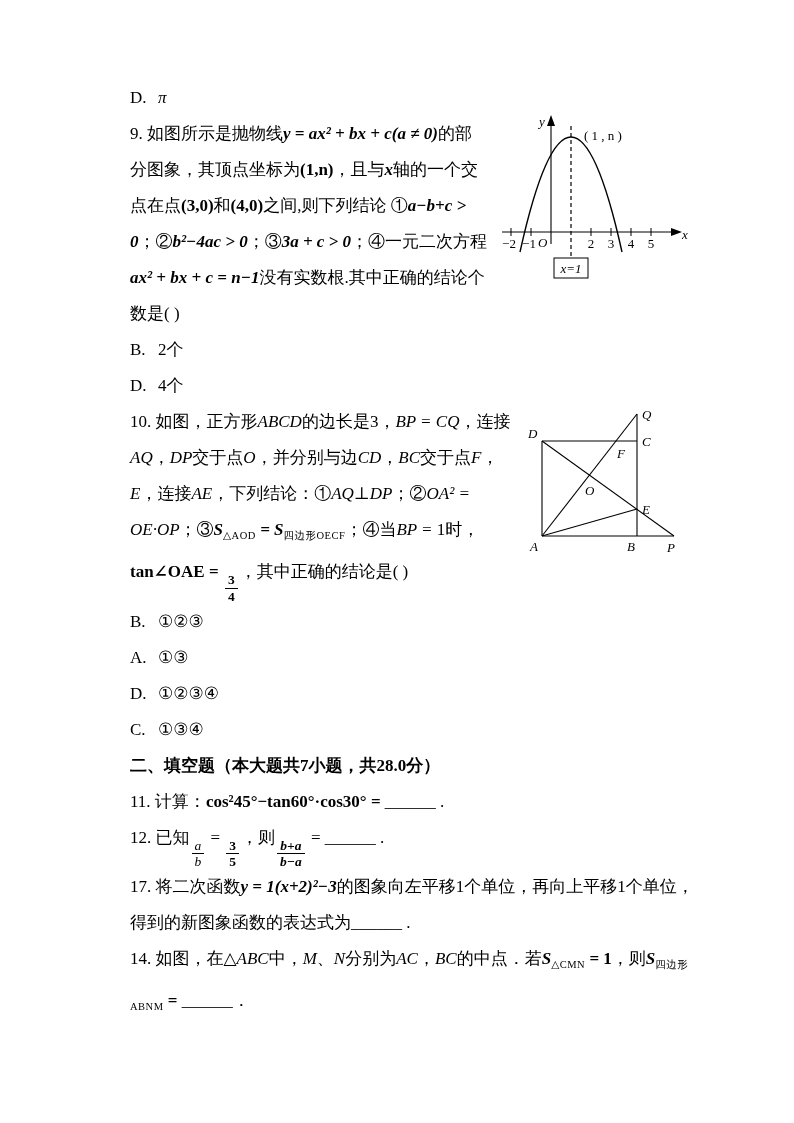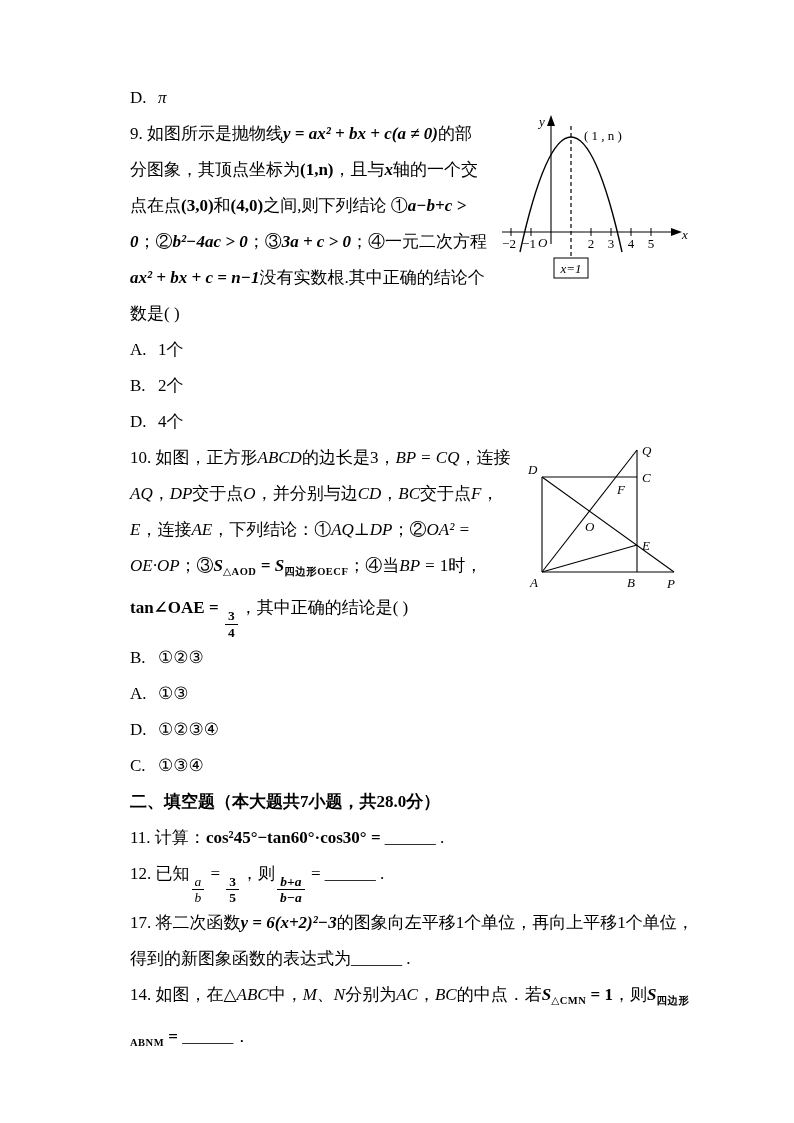--- a/index.html
+++ b/index.html
@@ -9,21 +9,21 @@
     font-family:"Liberation Serif","DejaVu Serif",serif;
     color:#000; font-size:17px; overflow:hidden;
   }
   .content { padding:80px 100px 0 130px; }
   p.line { line-height:36px; margin:0; }
   .b  { font-weight:bold; }
   .i  { font-style:italic; }
   .bi { font-weight:bold; font-style:italic;font-family:Liberation Serif, serif; }
   .lbl { display:inline-block; min-width:28px; }
   sub { font-size:10.5px; vertical-align:-4px; letter-spacing:0.5px; }
-  sub.b { font-weight:bold; }
+  sub.b { font-weight:normal; }
   .frac {
     display:inline-flex; flex-direction:column; vertical-align:-0.55em;
     text-align:center; line-height:1.12; font-size:13.5px; margin:0 2px;
   }
   .frac .num { border-bottom:1.2px solid #000; padding:0 3px; }
   .frac .den { padding:0 3px; }
   .qblock { overflow:visible; }
   .fig { float:right; }
   .fig-parabola { margin:-4px 0 4px 8px; }
   .fig-square   { margin:2px 0 6px 10px; }
@@ -63,21 +63,20 @@
       <text x="13" y="136" text-anchor="middle">−2</text>
       <text x="33" y="136" text-anchor="middle">−1</text>
       <text x="95" y="136" text-anchor="middle">2</text>
       <text x="115" y="136" text-anchor="middle">3</text>
       <text x="135" y="136" text-anchor="middle">4</text>
       <text x="155" y="136" text-anchor="middle">5</text>
       <rect x="58" y="146" width="34" height="20" fill="#fff" stroke="#000" stroke-width="1"></rect>
       <text class="it" x="75" y="161" text-anchor="middle">x=1</text>
     </svg>
     <p class="line qtext"><span>9. 如图所示是抛物线</span><span class="bi">y = ax² + bx + c(a ≠ 0)</span><span>的部分图象，其顶点坐标为</span><span class="b">(1,n)</span><span>，且与</span><span class="bi">x</span><span>轴的一个交点在点</span><span class="b">(3,0)</span><span>和</span><span class="b">(4,0)</span><span>之间,则下列结论 ①</span><span class="bi">a−b+c &gt; 0</span><span>；②</span><span class="bi">b²−4ac &gt; 0</span><span>；③</span><span class="bi">3a + c &gt; 0</span><span>；④一元二次方程</span><span class="bi">ax² + bx + c = n−1</span><span>没有实数根.其中正确的结论个数是( )</span></p>
-    <p class="line"><span class="lbl">A.</span><span>1个</span></p>
     <p class="line"><span class="lbl">B.</span><span>2个</span></p>
     <p class="line"><span class="lbl">D.</span><span>4个</span></p>
   </div>
 
   <div class="qblock clear">
     <svg class="fig fig-square" width="172" height="160" viewBox="0 0 172 160">
       <g stroke-width="1.1">
         <line x1="20" y1="130" x2="152" y2="130"></line>
         <line x1="115" y1="130" x2="115" y2="8"></line>
         <line x1="20" y1="35" x2="115" y2="35"></line>
@@ -112,16 +111,16 @@
   <p class="line"><span>12. 已知</span><span class="frac i">
         <span class="num">a</span>
         <span class="den">b</span>
       </span><span> = </span><span class="frac b">
         <span class="num">3</span>
         <span class="den">5</span>
       </span><span>，则</span><span class="frac bi">
         <span class="num">b+a</span>
         <span class="den">b−a</span>
       </span><span> = ______ .</span></p>
-  <p class="line"><span>17. 将二次函数</span><span class="bi">y = 6(x+2)²−3</span><span>的图象向左平移1个单位，再向上平移1个单位，得到的新图象函数的表达式为</span><span>______ .</span></p>
+  <p class="line"><span>17. 将二次函数</span><span class="bi">y = 1(x+2)²−3</span><span>的图象向左平移1个单位，再向上平移1个单位，得到的新图象函数的表达式为</span><span>______ .</span></p>
   <p class="line"><span>14. 如图，在△</span><span class="i">ABC</span><span>中，</span><span class="i">M</span><span>、</span><span class="i">N</span><span>分别为</span><span class="i">AC</span><span>，</span><span class="i">BC</span><span>的中点．若</span><span class="bi">S</span><sub class="b">△CMN</sub><span class="b"> = 1</span><span>，则</span><span class="bi">S</span><sub class="b">四边形ABNM</sub><span class="b"> = </span><span>______．</span></p>
 
 </div>
 
 </body></html>

